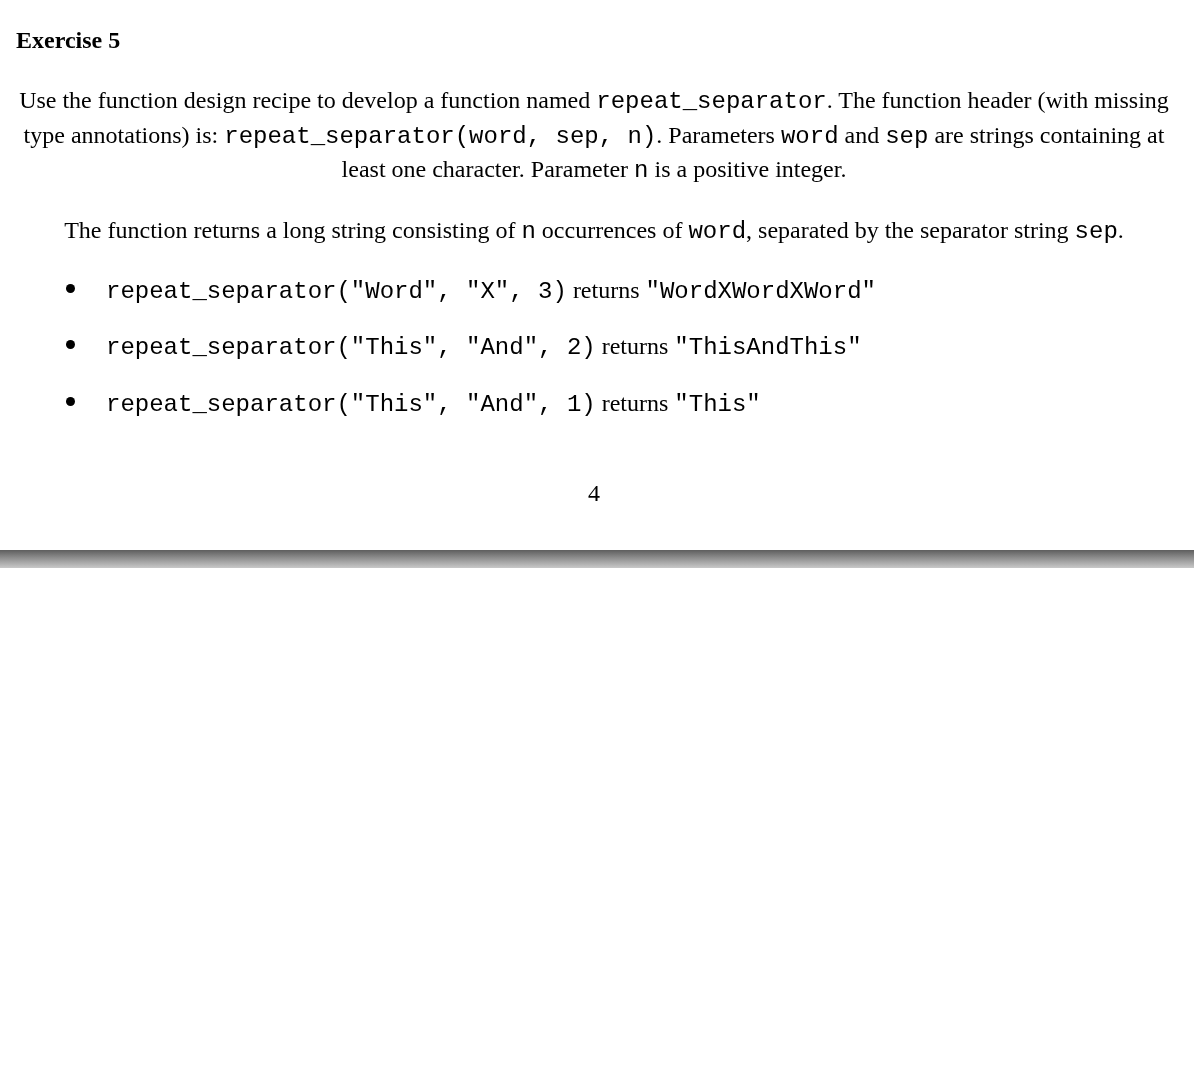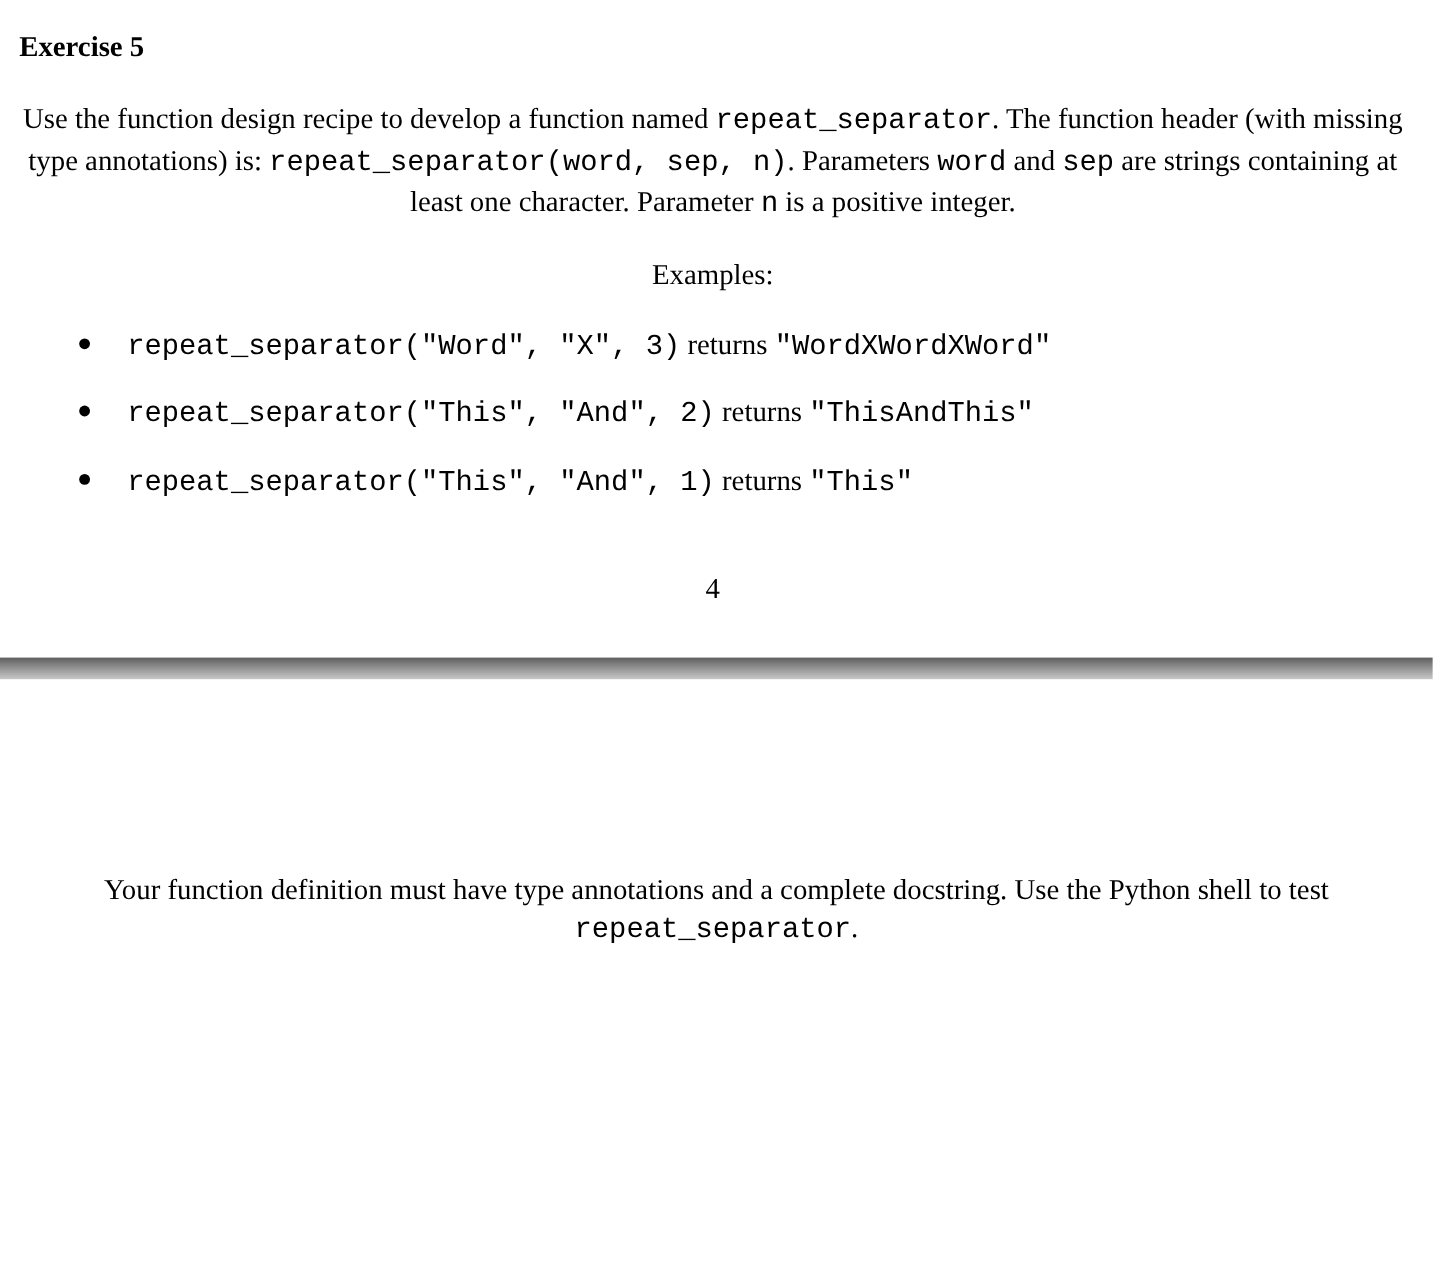--- a/index.html
+++ b/index.html
@@ -34,22 +34,24 @@
 <body>
 
 <div class="page-top">
 
   <div class="title">Exercise 5</div>
 
   <p>
     <span>Use the function design recipe to develop a function named </span><span class="code">repeat_separator</span><span>. The function header (with missing type annotations) is: </span><span class="code">repeat_separator(word, sep, n)</span><span>. Parameters </span><span class="code">word</span><span> and </span><span class="code">sep</span><span> are strings containing at least one character. Parameter </span><span class="code">n</span><span> is a positive integer.</span>
   </p>
 
+  <p>
+    <span>The function returns a long string consisting of </span><span class="code">n</span><span> occurrences of </span><span class="code">word</span><span>, separated by the separator string </span><span class="code">sep</span><span>.</span>
+  </p>
 
-  <p>Examples:</p>
 
   <ul>
     <li>
       <span class="code">repeat_separator("Word", "X", 3)</span><span> returns </span><span class="code">"WordXWordXWord"</span>
     </li>
     <li>
       <span class="code">repeat_separator("This", "And", 2)</span><span> returns </span><span class="code">"ThisAndThis"</span>
     </li>
     <li>
       <span class="code">repeat_separator("This", "And", 1)</span><span> returns </span><span class="code">"This"</span>
@@ -58,16 +60,13 @@
 
   <div class="page-number">4</div>
 </div>
 
 <div class="divider"></div>
 
 <div class="page-bottom">
   <div style="height:120px;"></div>
 
 
-  <p style="margin-bottom:0;">
-    <span>Your function definition must have type annotations and a complete docstring. Use the Python shell to test </span><span class="code">repeat_separator</span><span>.</span>
-  </p>
 </div>
 
 </body></html>

